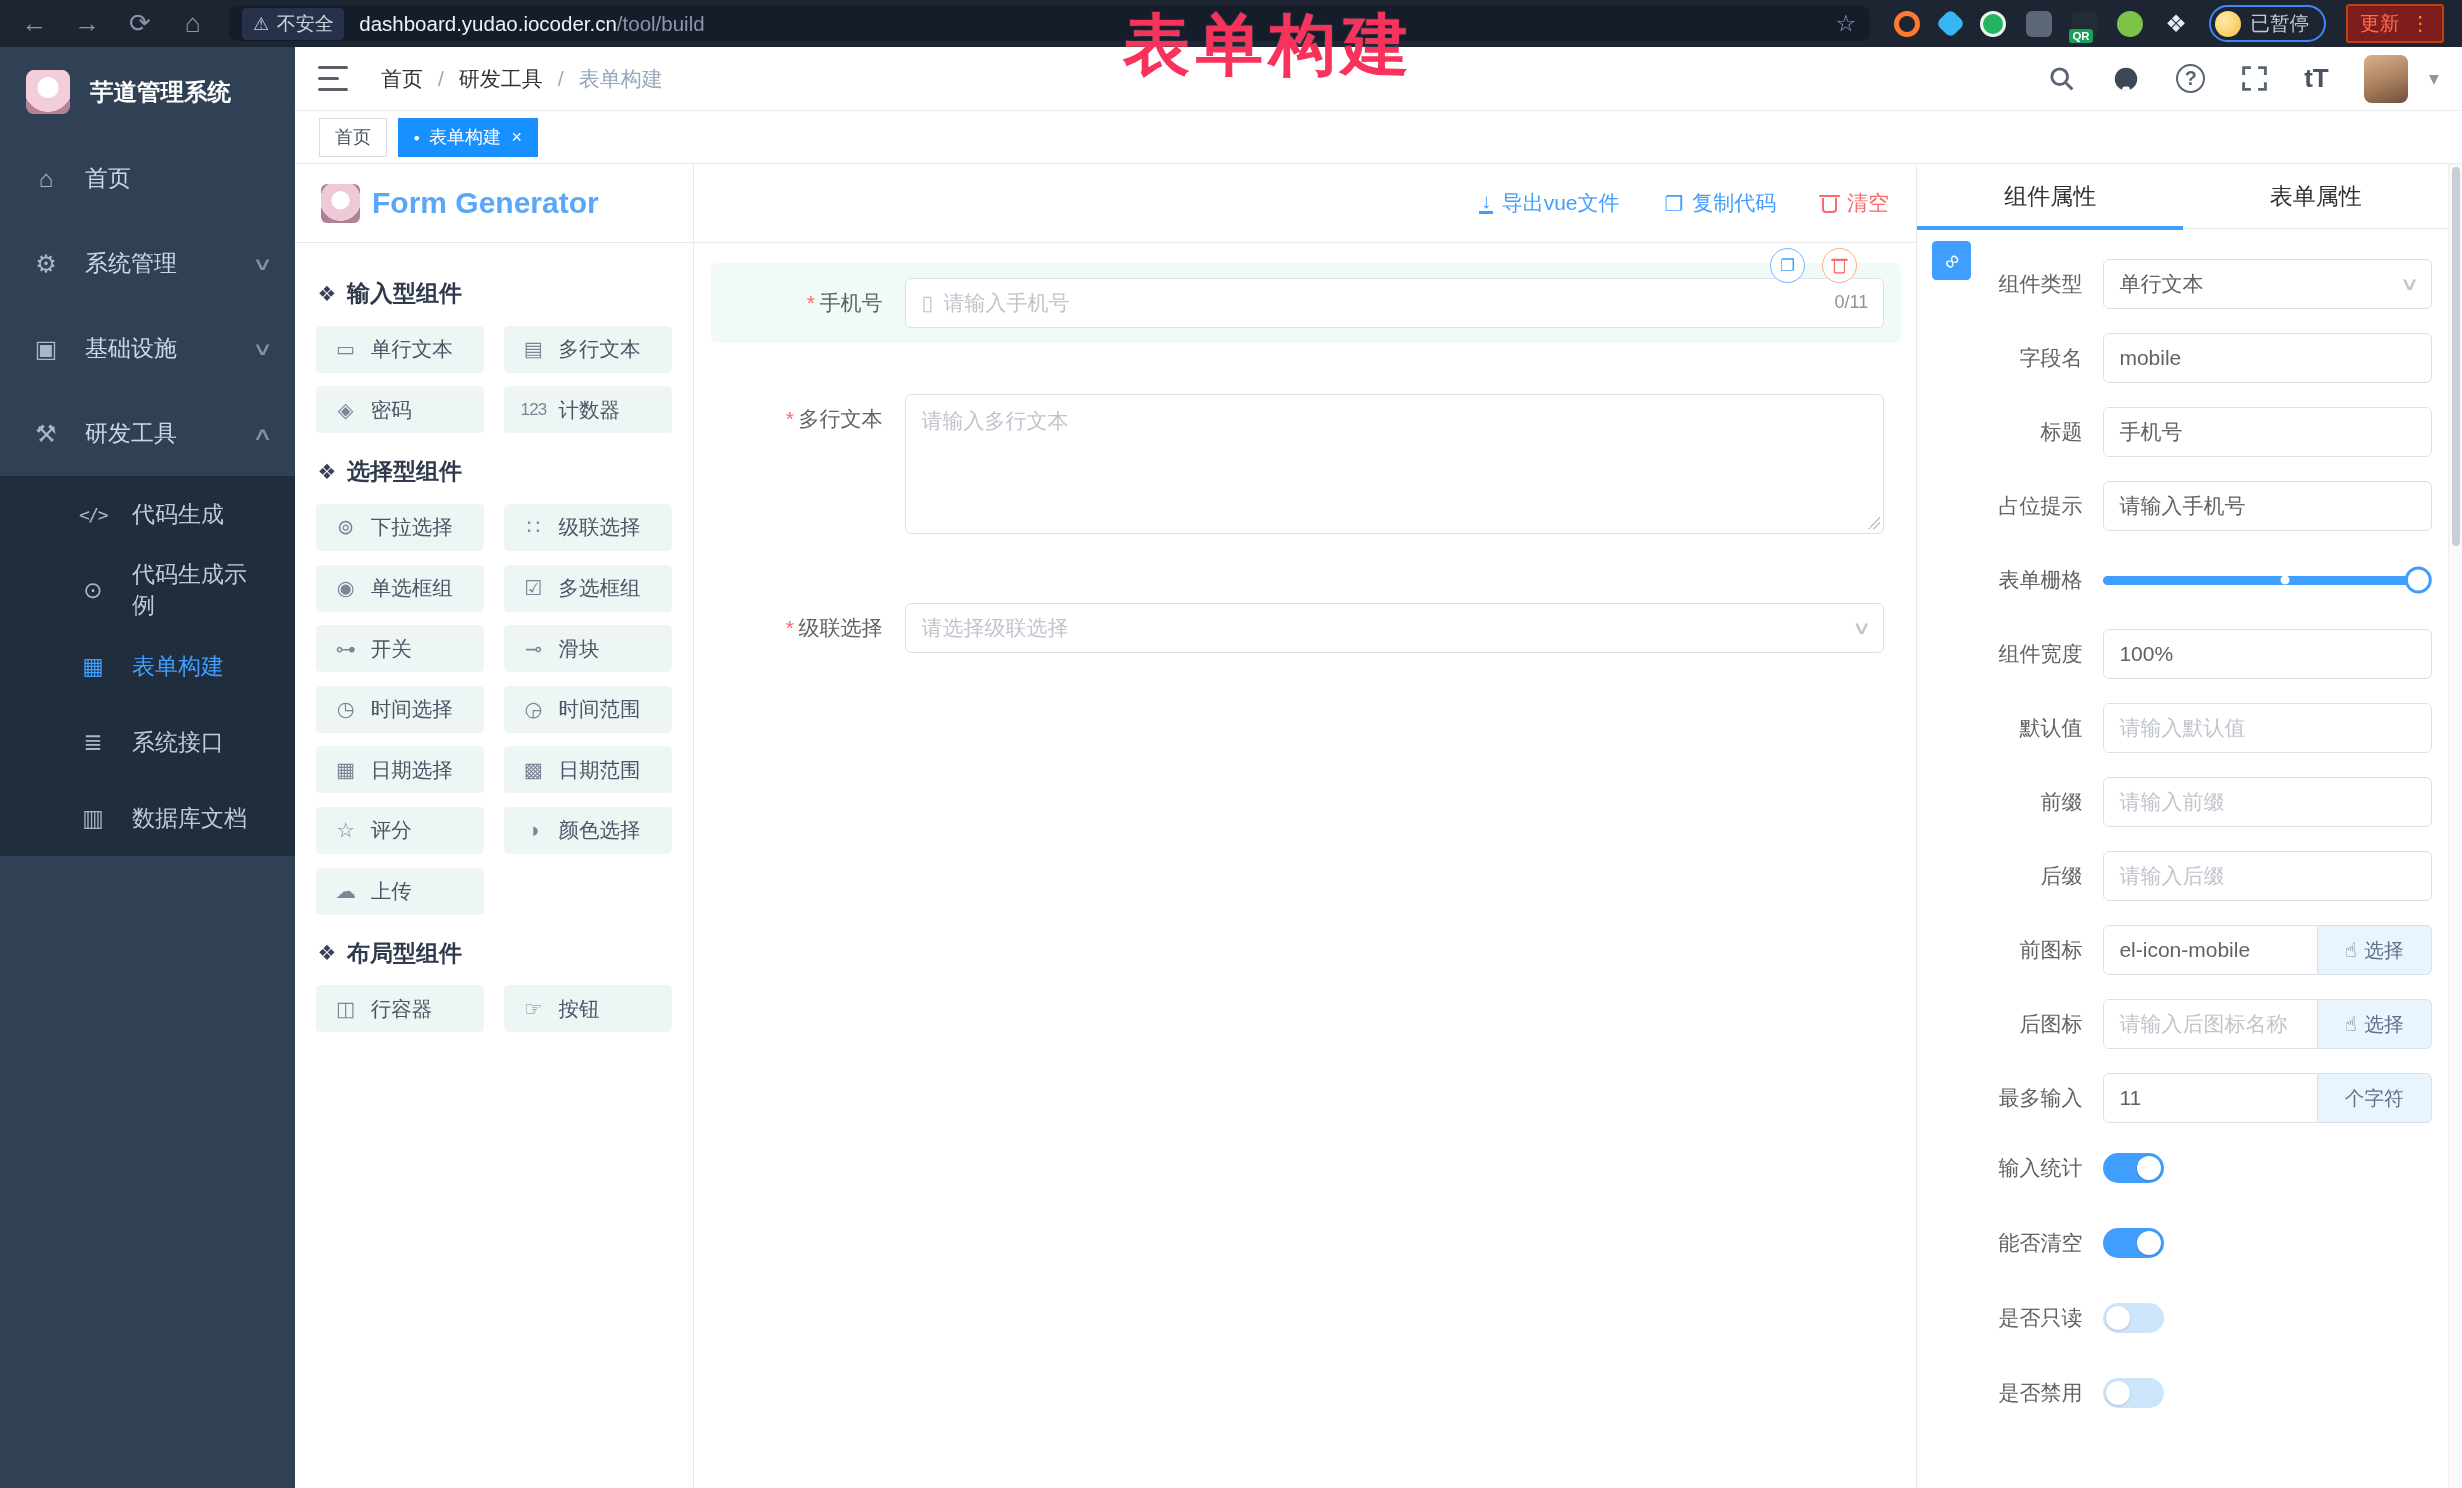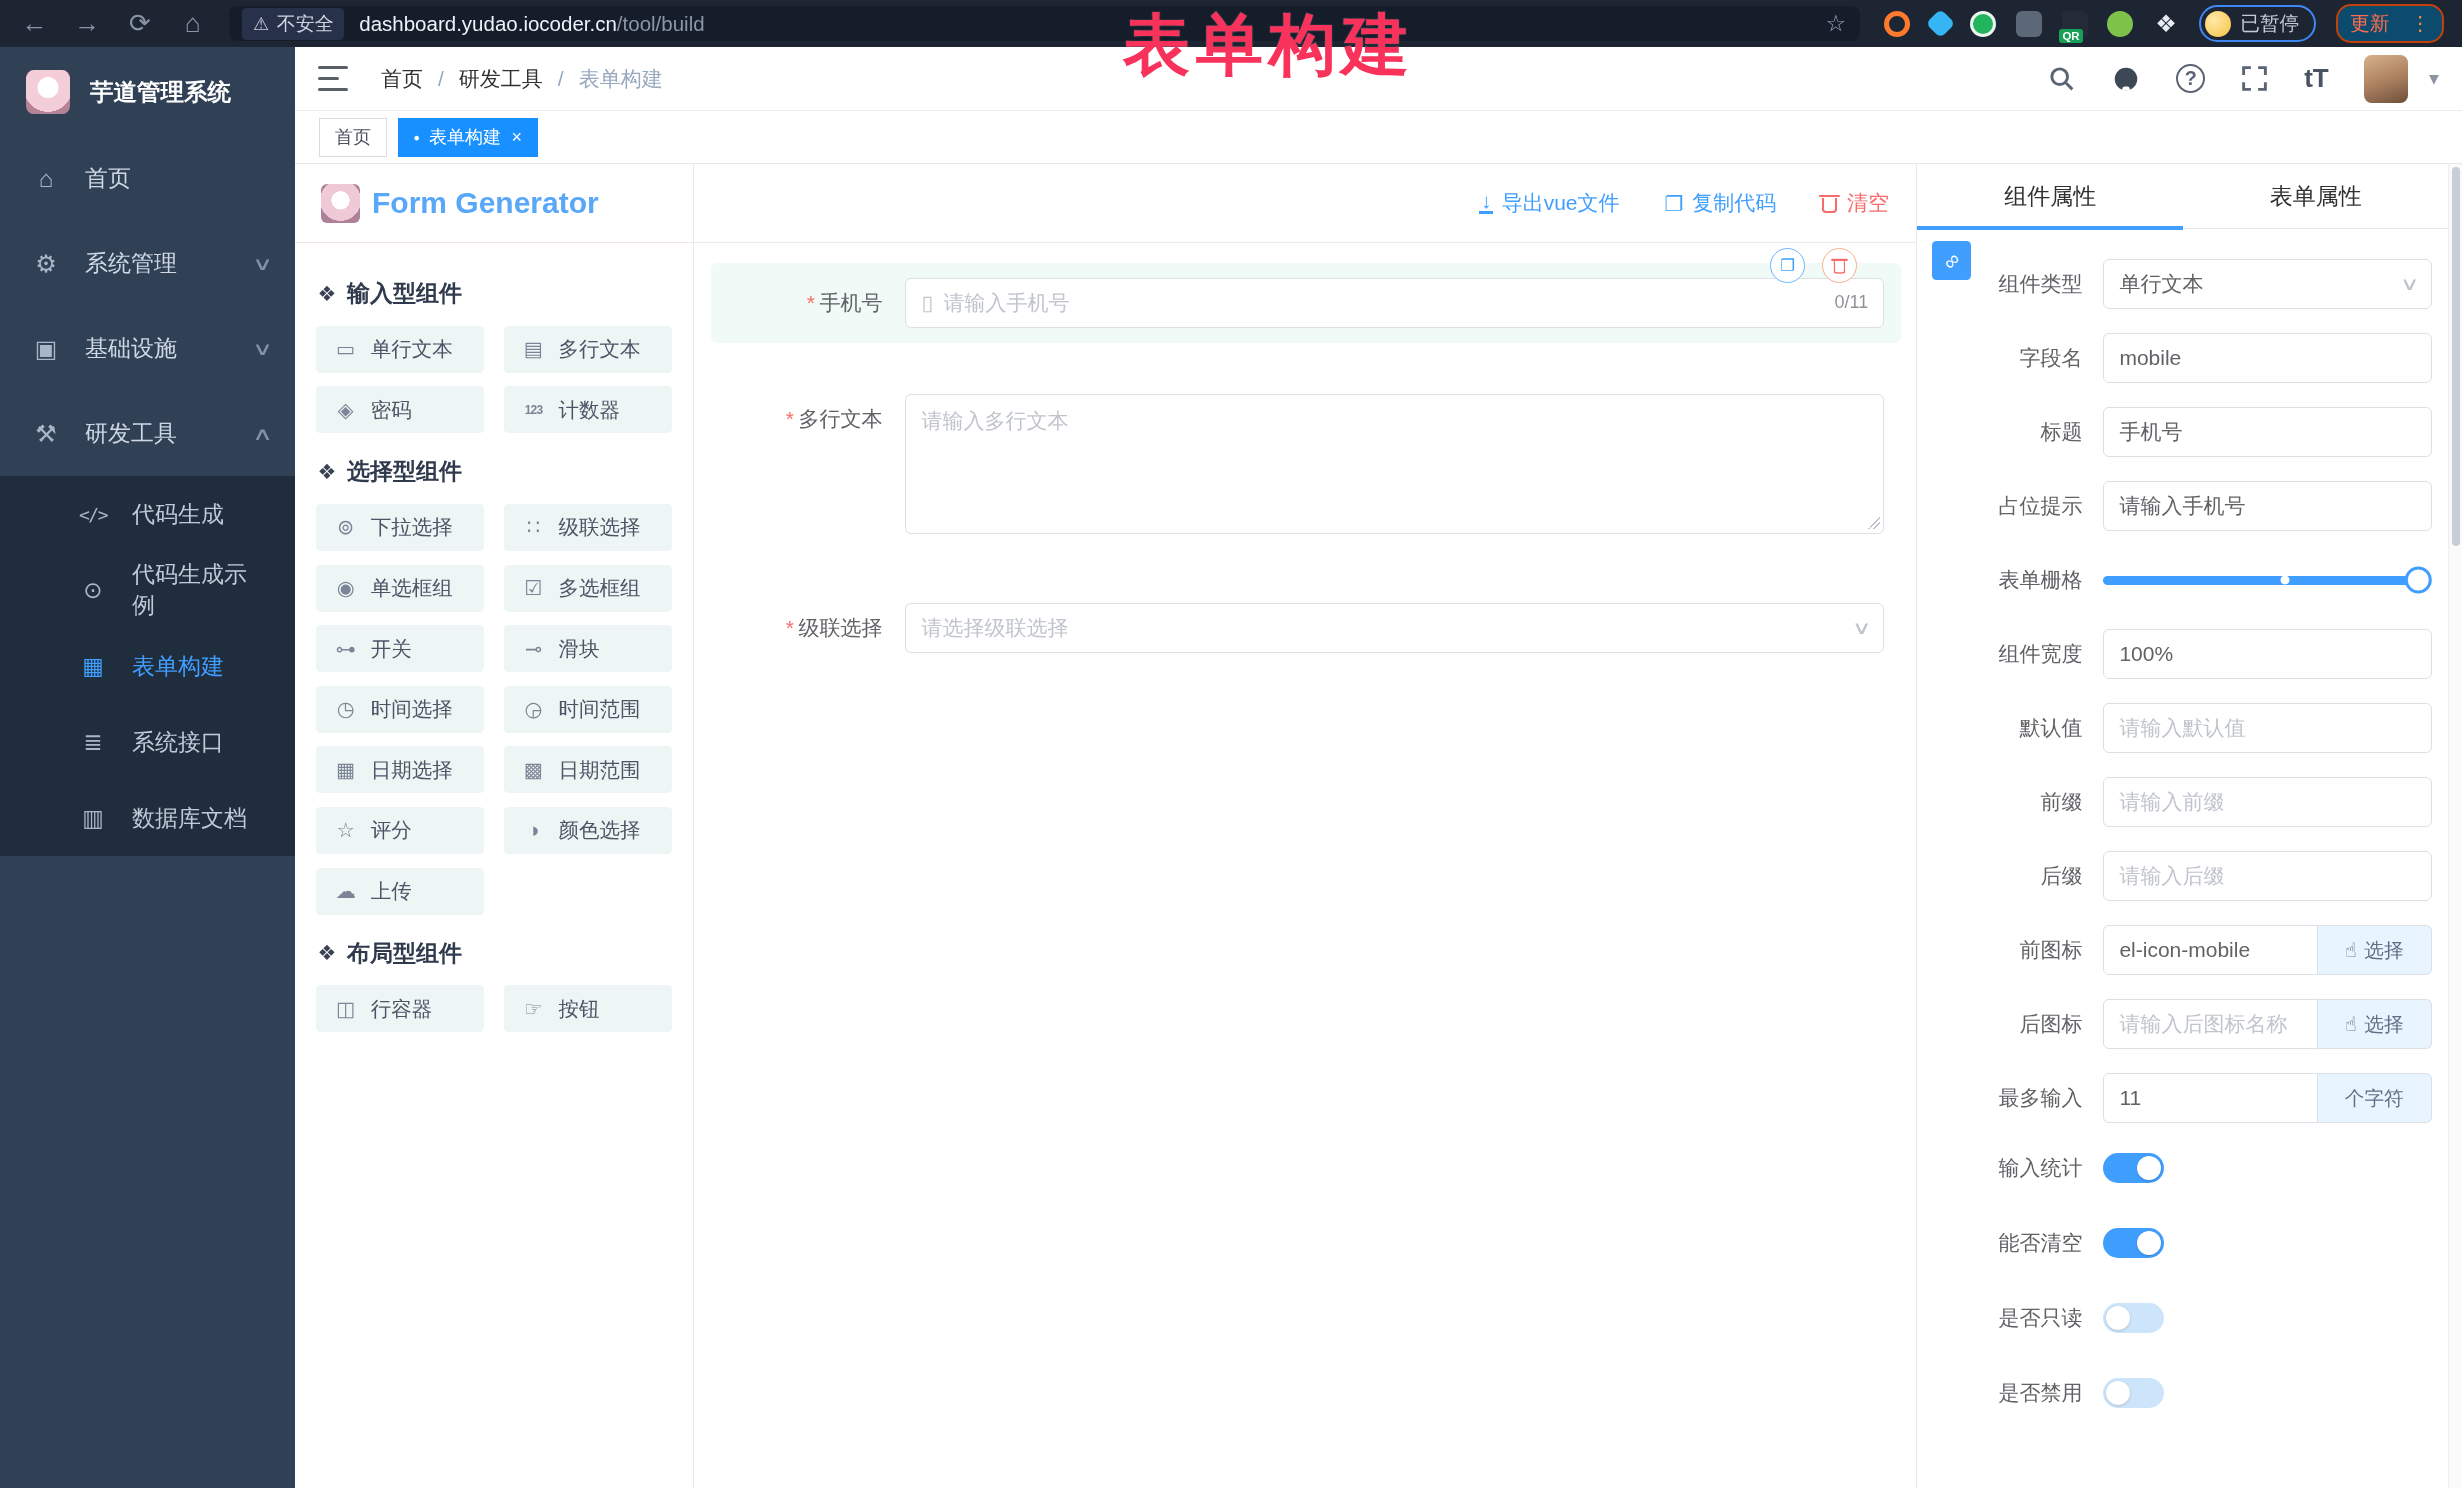--- a/index.html
+++ b/index.html
@@ -24,22 +24,22 @@
   .ext.grn{background:#23b45f;border:3px solid #eaf6ee}
   .ext.gry{background:#5c6878;border-radius:6px}
   .ext.qr{background:#222b36;border-radius:4.5px}
   .ext .qr-b{position:absolute;left:-3px;bottom:-6px;background:#18a058;color:#fff;font-size:11.4px;
     padding:0.8px 3.8px;border-radius:3px;font-weight:700}
   .ext.plant{background:#7ec24a}
   .ext.puz{background:transparent;color:#e8ecf2;font-size:24px;line-height:26px;text-align:center}
   .paused-pill{flex:none;display:flex;align-items:center;gap:9px;border:2.3px solid #3f87f5;
     border-radius:757px;padding:3px 15px 3px 4.5px;color:#c3cbd6;font-size:19.7px;cursor:pointer}
   .emoji-face{width:26px;height:26px;border-radius:50%;background:radial-gradient(circle at 35% 35%,#ffe9a8,#f5c242)}
-  .update-btn{flex:none;display:flex;align-items:center;gap:21px;background:#0c4a6e;border:2.3px solid #c2410c;
-    border-radius:15px;padding:3.8px 12px;color:#ff6d4d;font-size:19.7px;cursor:pointer}
+  .update-btn{flex:none;display:flex;align-items:center;gap:11px;background:#7f1d1d;border:2.3px solid #c2410c;
+    border-radius:3px;padding:3.8px 12px;color:#ff6d4d;font-size:19.7px;cursor:pointer}
   .update-btn .dots{color:#ff8a3c;font-size:19.7px}
   
   .annotation{position:absolute;left:1123px;top:0px;z-index:60;font-size:67px;font-weight:700;
     color:#f8325a;letter-spacing:6px;text-shadow:0 0 1.5px rgba(255,255,255,.35)}
   
   .app{position:absolute;left:0;top:47px;right:0;bottom:0;background:#fff}
   
   .sidebar{position:absolute;left:0;top:0;width:295px;bottom:0;background:#304156;color:#bfcbd9}
   .logo-row{height:89px;display:flex;align-items:center;gap:20px;padding-left:26px}
   .app-logo{width:44px;height:44px;border-radius:7.6px;flex:none;
@@ -90,21 +90,21 @@
     background:radial-gradient(circle at 50% 42%,#fff 0 30%,#efc9d6 31% 68%,#ad8197 69%)}
   .fg-title{font-size:30px;font-weight:700;color:#58a7f9}
   .lp-body{padding:12px 21px 0 21px}
   .group-title{display:flex;align-items:center;gap:10.6px;font-size:23px;color:#2f3a4d;font-weight:600;
     margin:23px 0 16.7px 1.5px}
   .group-title .gi{font-size:21px;color:#3a4154;font-weight:400}
   .comp-grid{display:grid;grid-template-columns:1fr 1fr;gap:13.6px 19.7px}
   .comp-btn{height:47px;background:#edf6f4;border-radius:4.5px;display:flex;align-items:center;gap:12px;
     padding-left:16.7px;font-size:20.5px;color:#4c5566;cursor:grab}
   .comp-btn .ci{color:#7c8597;font-size:20.5px;width:26px;text-align:center;flex:none}
-  .comp-btn .ci.small{font-size:12px;font-weight:700;letter-spacing:-0.8px}
+  .comp-btn .ci.small{font-size:17px;font-weight:400;letter-spacing:-0.8px}
   
   .canvas{position:absolute;left:399px;right:546px;top:0;bottom:0;background:#fff}
   .cv-toolbar{height:79px;display:flex;align-items:center;justify-content:flex-end;gap:45px;
     padding-right:27px;border-bottom:0.8px solid #efe9ec}
   .tool-link{display:flex;align-items:center;gap:9px;font-size:21px;color:#409eff;cursor:pointer}
   .tool-link.danger{color:#f56c6c}
   .ico-dl{display:inline-flex;border-bottom:3px solid currentColor;padding:0 1.5px 0.8px 1.5px;font-size:20.5px;line-height:18px}
   .ico-copy{font-size:21px;line-height:21px}
   .ico-trash{position:relative;display:inline-block;width:16.7px;height:20.5px}
   .ico-trash::before{content:"";position:absolute;left:0.8px;right:0.8px;top:5.3px;bottom:0;

